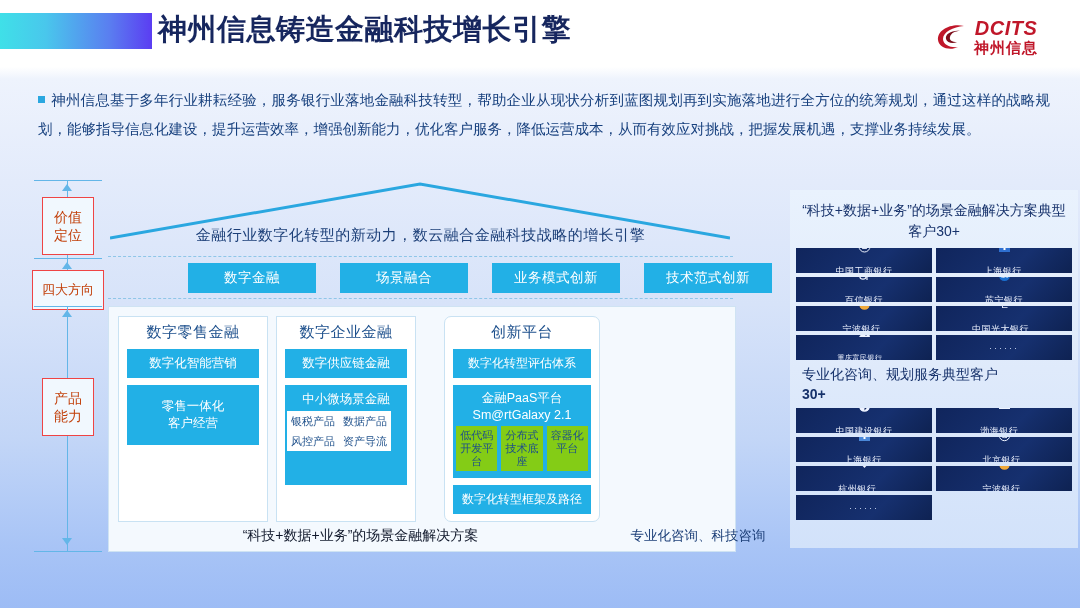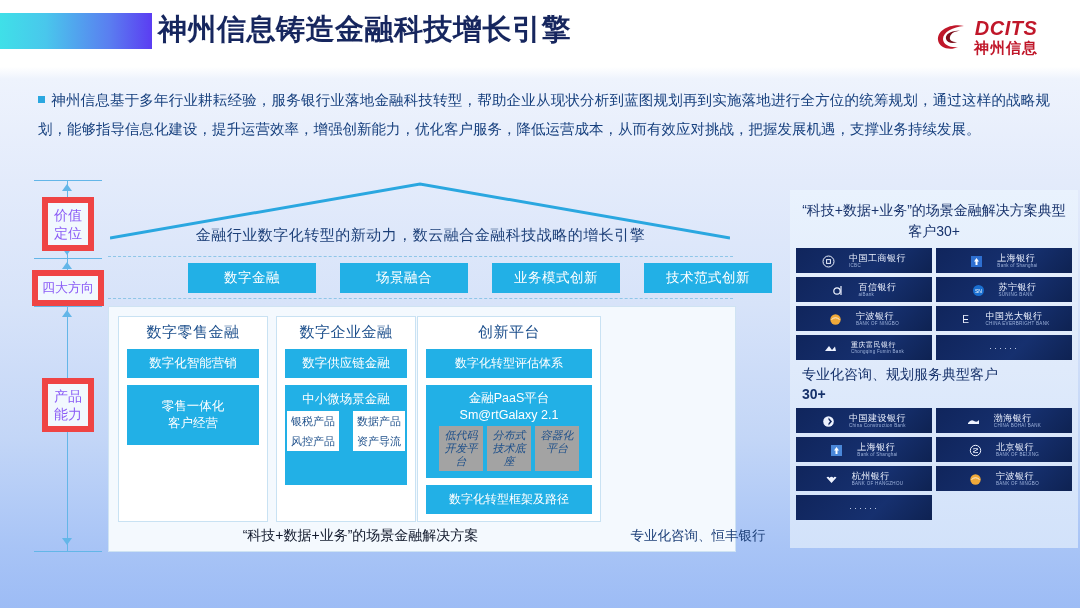--- a/index.html
+++ b/index.html
@@ -46,23 +46,23 @@
   .axis { position: absolute; left: 34px; top: 180px; width: 68px; height: 372px; }
   .axis-line-h {
     position: absolute; left: 0; width: 68px; height: 0;
     border-top: 1px solid #63b6e8;
   }
   .axis-arrow-col {
     position: absolute; left: 33px; width: 1px; background: #63b6e8;
   }
   .axis-chip {
     position: absolute; left: 8px; width: 52px;
-    background: #f1f8fe; border: 6px solid #ef4444;
-    color: #8b5cf6; font-size: 14px; line-height: 18px; text-align: center;
-    padding: 3px 0;
+    background: #f1f8fe; border: 1px solid #ef4444;
+    color: #c2410c; font-size: 14px; line-height: 18px; text-align: center;
+    padding: 10px 0;
   }
   .arw { position: absolute; left: 28px; width: 0; height: 0;
          border-left: 5px solid transparent; border-right: 5px solid transparent; }
   .arw-up { border-bottom: 7px solid #63b6e8; }
   .arw-dn { border-top: 7px solid #63b6e8; }
 
   
   .roof { position: absolute; left: 110px; top: 182px; width: 620px; height: 58px; }
 
   .vision-band {
@@ -92,29 +92,29 @@
   }
   .col-title {
     text-align: center; color: #1c4f8c; font-size: 15px; margin-bottom: 7px;
     letter-spacing: 0.5px; white-space: nowrap;
   }
   .tile {
     background: #22b0e6; color: #ffffff; text-align: center;
     font-size: 12.5px; padding: 6px 2px; margin-bottom: 7px; line-height: 17px;
   }
   .tile-tall { padding: 13px 2px; }
-  .subgrid { display: flex; flex-wrap: wrap; gap: 0; justify-content: space-between; margin-top: 3px; text-decoration: underline;}
+  .subgrid { display: flex; flex-wrap: wrap; gap: 0; justify-content: flex-start; margin-top: 3px; text-decoration: underline;}
   .chip-w {
     background: #ffffff; color: #1d4f8a; font-size: 11px;
     padding: 3px 4px; line-height: 14px; text-align: center;
   }
   .paas-row { display: flex; gap: 4px; justify-content: center; margin-top: 2px; }
   .paas-cell {
-    background: #a3a3a3; color: #1d4f8a; font-size: 11px; line-height: 13px;
-    padding: 3px 3px; width: 44px; font-style: italic;
+    background: #84cc16; color: #1d4f8a; font-size: 11px; line-height: 13px;
+    padding: 3px 3px; width: 44px;
   }
 
   .cap-left {
     position: absolute; left: 108px; top: 522px; width: 505px; height: 28px;
     display: flex; align-items: center; justify-content: center;
     font-size: 14px; color: #0f172a;
   }
   .cap-right {
     position: absolute; left: 617px; top: 522px; width: 162px; height: 28px;
     display: flex; align-items: center; justify-content: center;
@@ -132,20 +132,21 @@
   }
   .rp-head2 {
     padding: 4px 12px 4px 12px; color: #17326b; font-size: 14px; line-height: 20px;
   }
   .rp-num { font-weight: bold; }
   .logo-grid { display: grid; grid-template-columns: 1fr 1fr; gap: 4px; padding: 0 6px; }
   .logo-cell {
     background: linear-gradient(135deg, #10255c 0%, #16306f 60%, #0e2252 100%);
     height: 25px; display: flex; align-items: center; justify-content: center; gap: 14px;
     overflow: hidden;
+    flex-direction: column;
   }
   .lg-cn { color: #eef3ff; font-size: 9px; letter-spacing: 0.5px; white-space: nowrap; }
   .lg-en { color: #9fb4dd; font-size: 4.5px; letter-spacing: 0.3px; white-space: nowrap; }
   .lg-stack { display: flex; flex-direction: column; align-items: flex-start; line-height: 1.15;}
   .lg-dots { color: #cfdcf5; font-size: 9px; letter-spacing: 2px; }
   .mk { width: 13px; height: 13px; flex: 0 0 13px; }
 </style>
 </head>
 <body>
 
@@ -228,39 +229,39 @@
       <div>中小微场景金融</div>
       <div class="subgrid">
         <div class="chip-w">银税产品</div>
         <div class="chip-w">数据产品</div>
         <div class="chip-w">风控产品</div>
         <div class="chip-w">资产导流</div>
       </div>
     </div>
   </div>
 
-  <div class="col" style="left:308px; width:184px; height:206px;">
+  <div class="col" style="left:335px; width:156px; height:206px;border-radius:7px;">
     <div class="col-title">创新平台</div>
     <div class="tile" style="font-size:12px;">数字化转型评估体系</div>
     <div class="tile" style="padding:5px 3px 7px 3px;">
       <div>金融PaaS平台</div>
       <div>Sm@rtGalaxy 2.1</div>
       <div class="paas-row">
         <div class="paas-cell">低代码开发平台</div>
         <div class="paas-cell">分布式技术底座</div>
         <div class="paas-cell">容器化平台</div>
       </div>
     </div>
     <div class="tile" style="font-size:12px; margin-bottom:0;">数字化转型框架及路径</div>
   </div>
 
 </div>
 
 <div class="cap-left">“科技+数据+业务”的场景金融解决方案</div>
-<div class="cap-right">专业化咨询、恒丰银行</div>
+<div class="cap-right">专业化咨询、科技咨询</div>
 
 <div class="right-panel">
   <div class="rp-head">“科技+数据+业务”的场景金融解决方案典型客户30+</div>
   <div class="logo-grid">
     <div class="logo-cell">
       <span class="mk">
         <svg width="13" height="13" viewBox="0 0 13 13">
             <circle cx="6.5" cy="6.5" r="5.5" fill="none" stroke="#eef3ff" stroke-width="1"></circle>
             <rect x="4.6" y="4.6" width="3.8" height="3.8" fill="none" stroke="#eef3ff" stroke-width="1"></rect>
           </svg>

